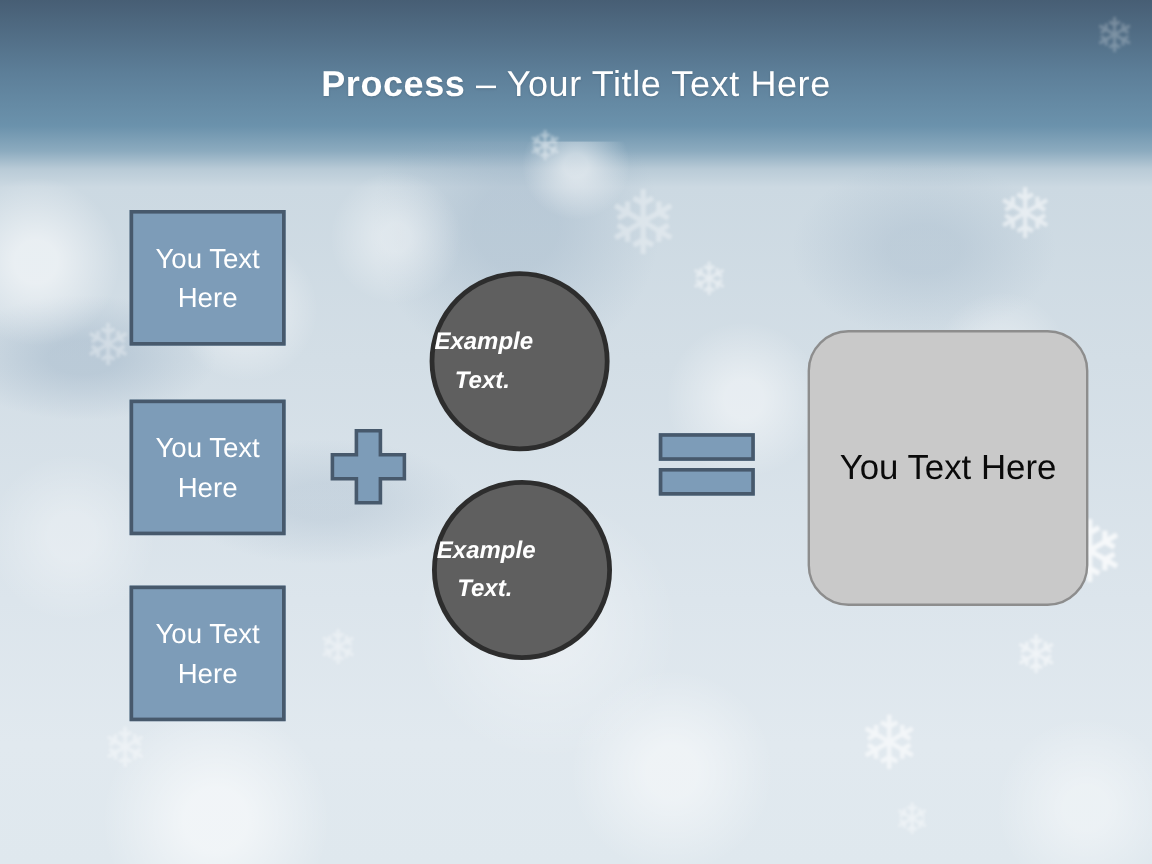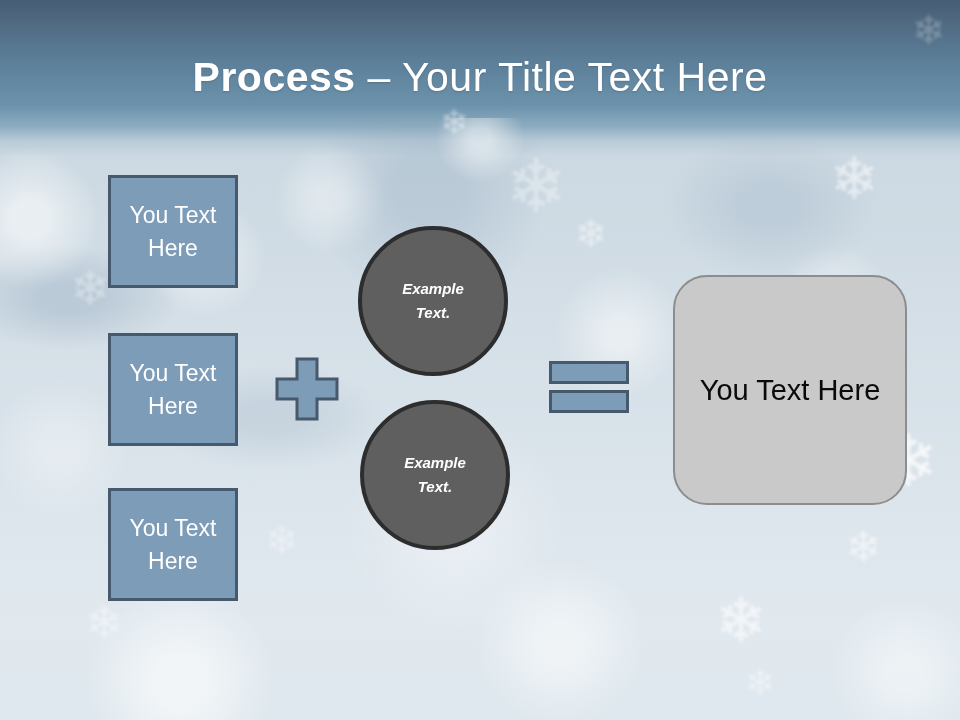--- a/index.html
+++ b/index.html
@@ -45,21 +45,21 @@
     position: absolute;
     color: rgba(255,255,255,0.65);
     filter: blur(1.5px);
     line-height: 1;
     user-select: none;
   }
   .title {
     position: absolute; left: 0; top: 54px; width: 960px;
     text-align: center;
     color: #ffffff;
-    font-size: 41px;
+    font-size: 30px;
     letter-spacing: 0.5px;
     text-shadow: 0 1px 2px rgba(0,0,0,0.15);
   }
   .title .bold { font-weight: bold; }
   .input-box {
     position: absolute; left: 108px;
     width: 130px; height: 113px;
     background: #7d9cb8;
     border: 3px solid #47596c;
     display: flex; align-items: center; justify-content: center;
@@ -80,24 +80,24 @@
     border: 3px solid #47596c;
   }
   .eq-top { top: 361px; }
   .eq-bottom { top: 390px; }
   .example-circle {
     position: absolute;
     width: 150px; height: 150px;
     border-radius: 50%;
     background: #5f5f5f;
     border: 4px solid #2d2d2d;
-    display: flex; align-items: center; justify-content: center;
+    display: flex; align-items: center; 
     text-align: center;
     color: #ffffff;
-    font-size: 15px;
+    font-size: 20px;
     font-weight: bold;
     font-style: italic;
     line-height: 1.6;
   }
   .example-circle .lbl { width: 80px; }
   .circle-1 { left: 358px; top: 226px; }
   .circle-2 { left: 360px; top: 400px; }
   .result-box {
     position: absolute; left: 673px; top: 275px;
     width: 234px; height: 230px;

